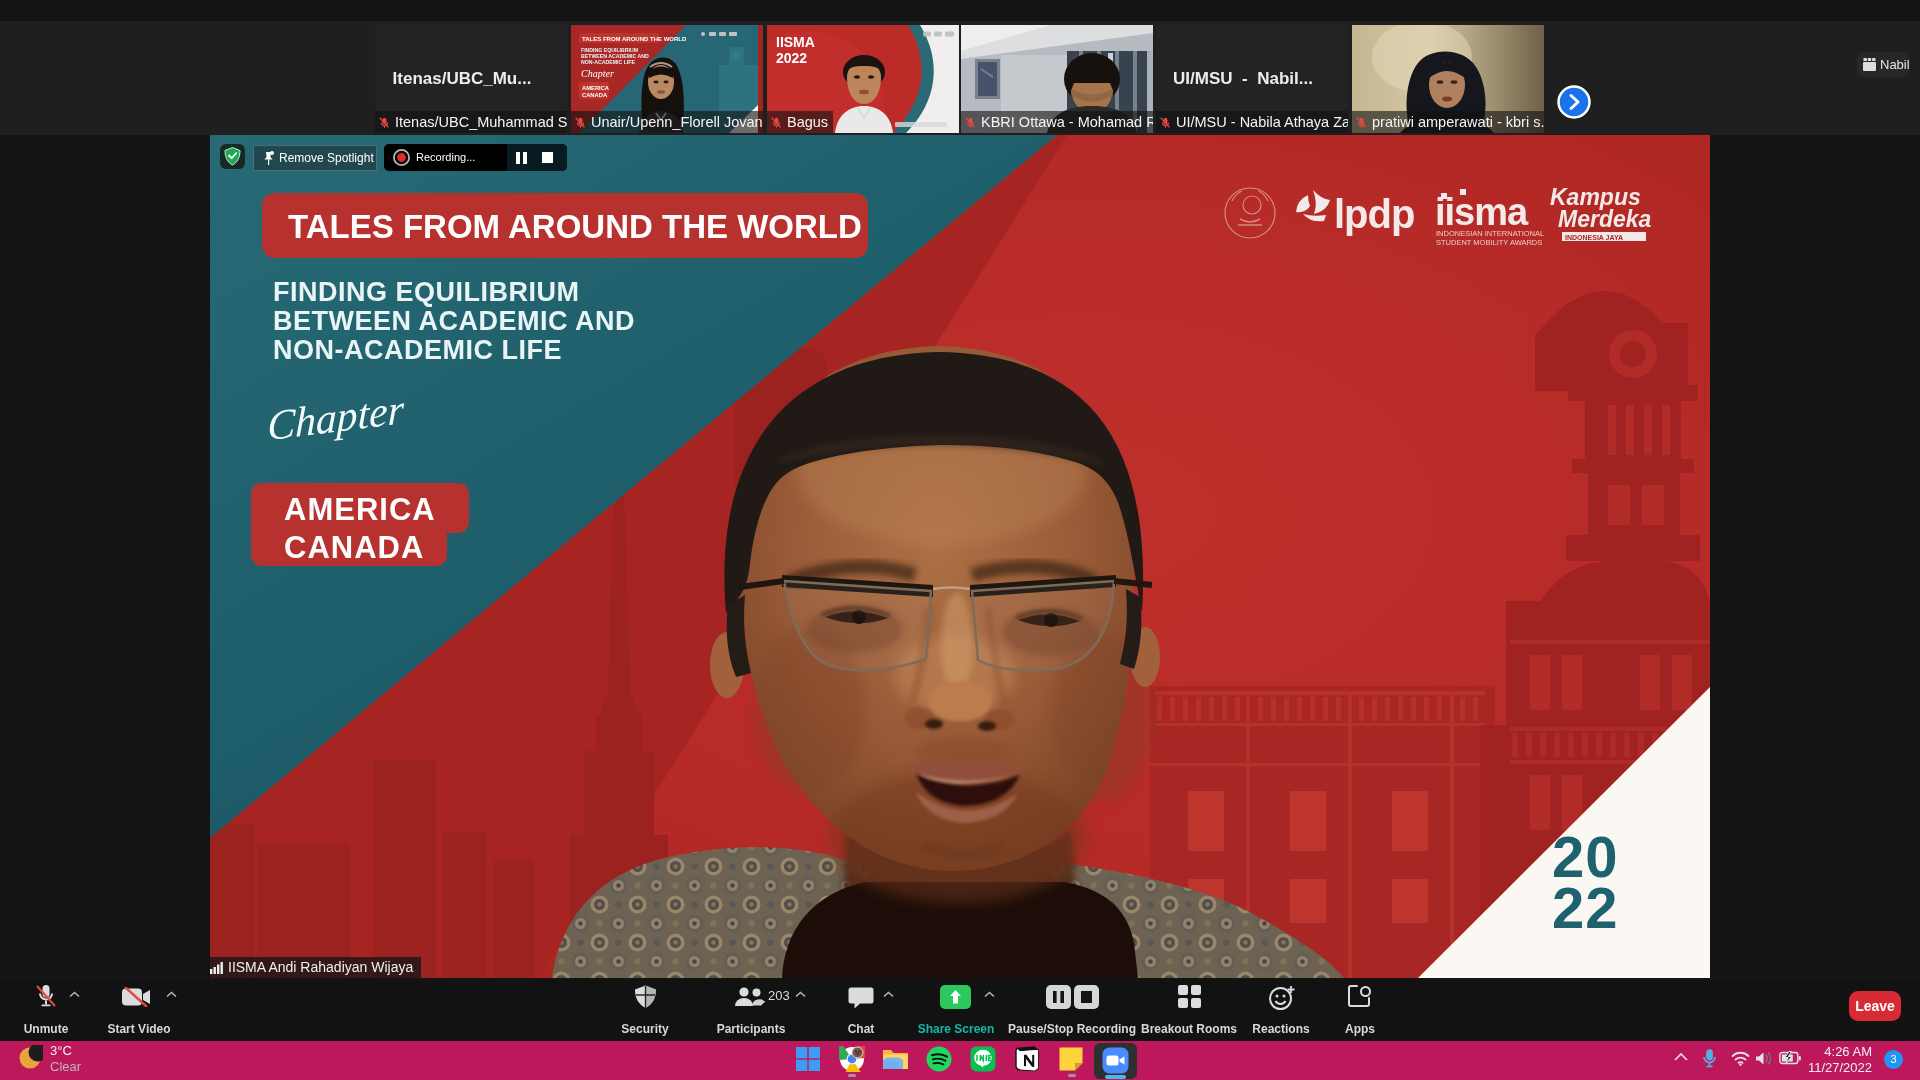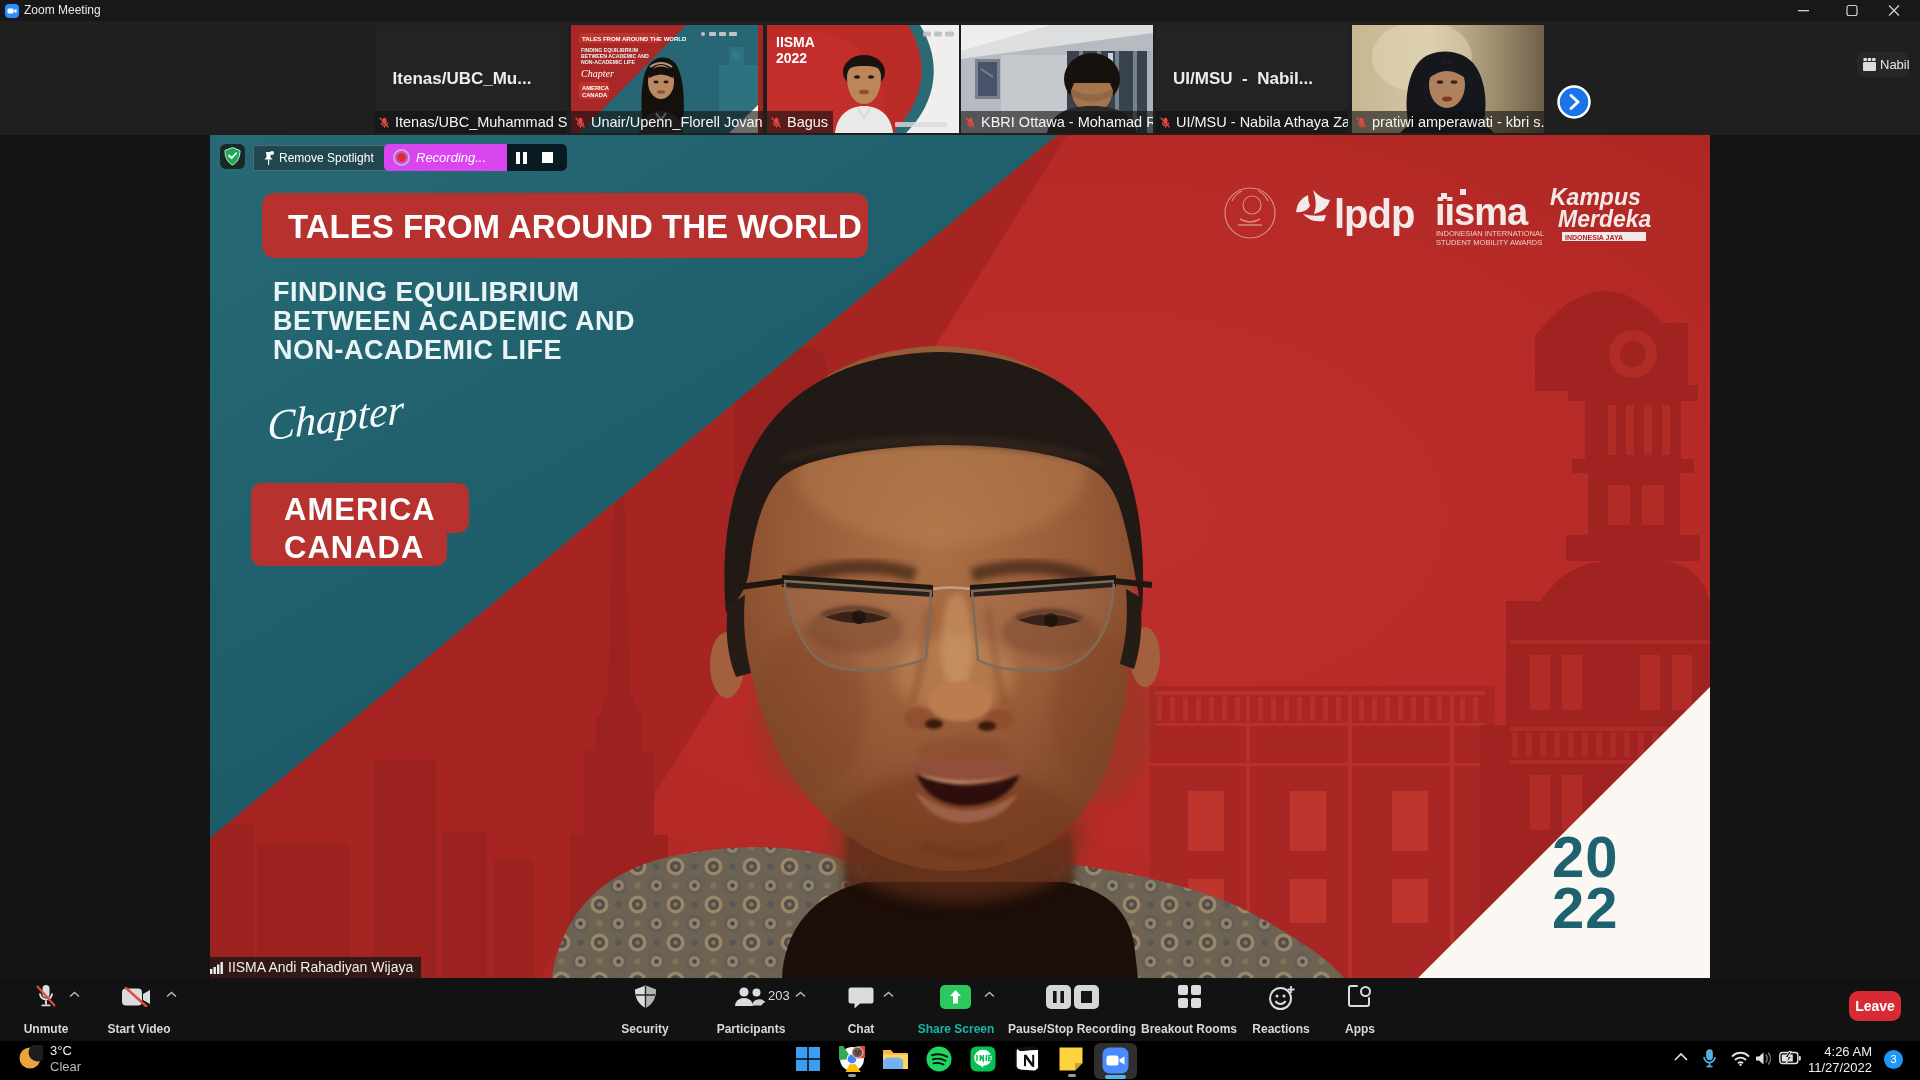--- a/index.html
+++ b/index.html
@@ -18,39 +18,26 @@
   
   #main { left:210px; top:135px; width:1500px; height:843px; background:#b92b28; overflow:hidden; }
   #namelabel { left:210px; top:957px; height:21px; background:rgba(22,22,22,0.78); color:#f0f0f0; font-size:14px; line-height:21px; padding:0 8px 0 0; }
   #namelabel svg { vertical-align:-2px; margin-right:5px; }
   
   #toolbar { left:0; top:980px; width:1920px; height:60px; background:#121212; }
   .tbtn { position:absolute; text-align:center; color:#d8d8d8; font-size:12px; }
   .tbtn .lbl { position:absolute; left:50%; transform:translateX(-50%); top:42px; white-space:nowrap;font-weight:bold; }
   #leave { position:absolute; left:1849px; top:991px; width:52px; height:30px; background:#d62b35; border-radius:9px; color:#fff; font-size:14px; font-weight:bold; text-align:center; line-height:30px; }
   
-  #taskbar { left:0; top:1040px; width:1920px; height:40px; background:#000000; border-top:1px solid #101010; }
+  #taskbar { left:0; top:1040px; width:1920px; height:40px; background:#be185d; border-top:1px solid #101010; }
   .tkicon { position:absolute; top:5px; width:26px; height:26px; }
 </style>
 </head>
 <body>
 <div id="stage">
-  <div class="abs" id="titlebar">
-    <svg class="abs" style="left:5px;top:4px" width="14" height="14" viewBox="0 0 14 14">
-        <rect x="0" y="0" width="14" height="14" rx="4" fill="#2d8cff"></rect>
-        <rect x="2.5" y="4.5" width="6" height="5" rx="1.2" fill="#fff"></rect>
-        <path d="M9 6.2 L11.5 4.8 L11.5 9.2 L9 7.8 Z" fill="#fff"></path>
-      </svg>
-    <div class="ttl">Zoom Meeting</div>
-    <svg class="abs" style="left:1795px;top:0" width="125" height="21" viewBox="0 0 125 21">
-      <rect x="3" y="10" width="11" height="1.3" fill="#cfcfcf"></rect>
-      <rect x="52" y="5.5" width="10" height="10" fill="none" stroke="#cfcfcf" stroke-width="1.2" rx="2"></rect>
-      <path d="M94 5.5 L104 15.5 M104 5.5 L94 15.5" stroke="#cfcfcf" stroke-width="1.3"></path>
-    </svg>
-  </div>
 
   <div class="abs" id="strip">
 
     <div class="thumb" style="left:375px">
       <div class="tcenter">Itenas/UBC_Mu...</div>
       <div class="tlabel"><svg width="13" height="12" viewBox="0 0 16 15">
             <g fill="#e04840">
               <rect x="5.5" y="1" width="5" height="8" rx="2.5"></rect>
               <path d="M3.5,7 a4.5,4.5 0 0 0 9,0 h-1.4 a3.1,3.1 0 0 1 -6.2,0 Z"></path>
               <rect x="7.3" y="11" width="1.4" height="2.5"></rect>
@@ -501,29 +488,29 @@
         <rect x="7" y="2.5" width="2.4" height="9.5" fill="#efefef"></rect>
         <rect x="10.5" y="0" width="2.4" height="12" fill="#efefef"></rect>
       </svg>IISMA Andi Rahadiyan Wijaya</div>
 
   <div class="abs" style="left:220px;top:144px;width:25px;height:25px;background:rgba(22,30,24,0.85);border-radius:6px">
     <svg style="position:absolute;left:4px;top:3px" width="17" height="19" viewBox="0 0 17 19">
         <path d="M8.5,0.5 L16,3.5 C16,10 13.5,15.5 8.5,18 C3.5,15.5 1,10 1,3.5 Z" fill="#1aaa55" stroke="#cfe9d8" stroke-width="1"></path>
         <path d="M5,8.5 L7.7,11.2 L12.2,6.2" stroke="#fff" stroke-width="1.8" fill="none" stroke-linecap="round" stroke-linejoin="round"></path>
       </svg>
   </div>
-  <div class="abs" style="left:253px;top:145px;width:144px;height:26px;background:rgba(30,40,42,0.5);border:1px solid rgba(200,210,212,0.28);border-radius:2px;color:#fff;font-size:12px;line-height:24px;white-space:nowrap;overflow:hidden;">
+  <div class="abs" style="left:253px;top:145px;width:124px;height:26px;background:rgba(30,40,42,0.5);border:1px solid rgba(200,210,212,0.28);border-radius:2px;color:#fff;font-size:12px;line-height:24px;white-space:nowrap;overflow:hidden;">
     <svg style="position:absolute;left:8px;top:5px" width="13" height="15" viewBox="0 0 13 15">
         <path d="M4,1 L9,1 L8.4,6 L10.5,8.5 L2.5,8.5 L4.6,6 Z" fill="#fff"></path>
         <rect x="6" y="8.5" width="1.2" height="5.5" fill="#fff"></rect>
         <circle cx="10" cy="2" r="2" fill="#fff"></circle>
       </svg>
     <span style="margin-left:25px">Remove Spotlight</span>
   </div>
-  <div class="abs" style="left:384px;top:144px;width:183px;height:27px;background:#d946ef;border-radius:5px;color:#fff;font-size:13px;line-height:27px;font-style:italic;">
+  <div class="abs" style="left:384px;top:144px;width:183px;height:27px;background:#000000;border-radius:5px;color:#fff;font-size:11px;line-height:27px;">
     <div style="position:absolute;right:0;top:0;width:60px;height:27px;background:#081b23;border-radius:0 5px 5px 0"></div>
     <svg style="position:absolute;left:9px;top:5px" width="17" height="17" viewBox="0 0 17 17">
         <circle cx="8.5" cy="8.5" r="7.6" fill="none" stroke="#b9bdbf" stroke-width="1.7"></circle>
         <circle cx="8.5" cy="8.5" r="4.4" fill="#e02b2b"></circle>
       </svg>
     <span style="margin-left:32px">Recording...</span>
     <svg style="position:absolute;left:132px;top:8px" width="11" height="12" viewBox="0 0 11 12">
         <rect x="0" y="0" width="4" height="12" fill="#fff"></rect>
         <rect x="7" y="0" width="4" height="12" fill="#fff"></rect>
       </svg>

